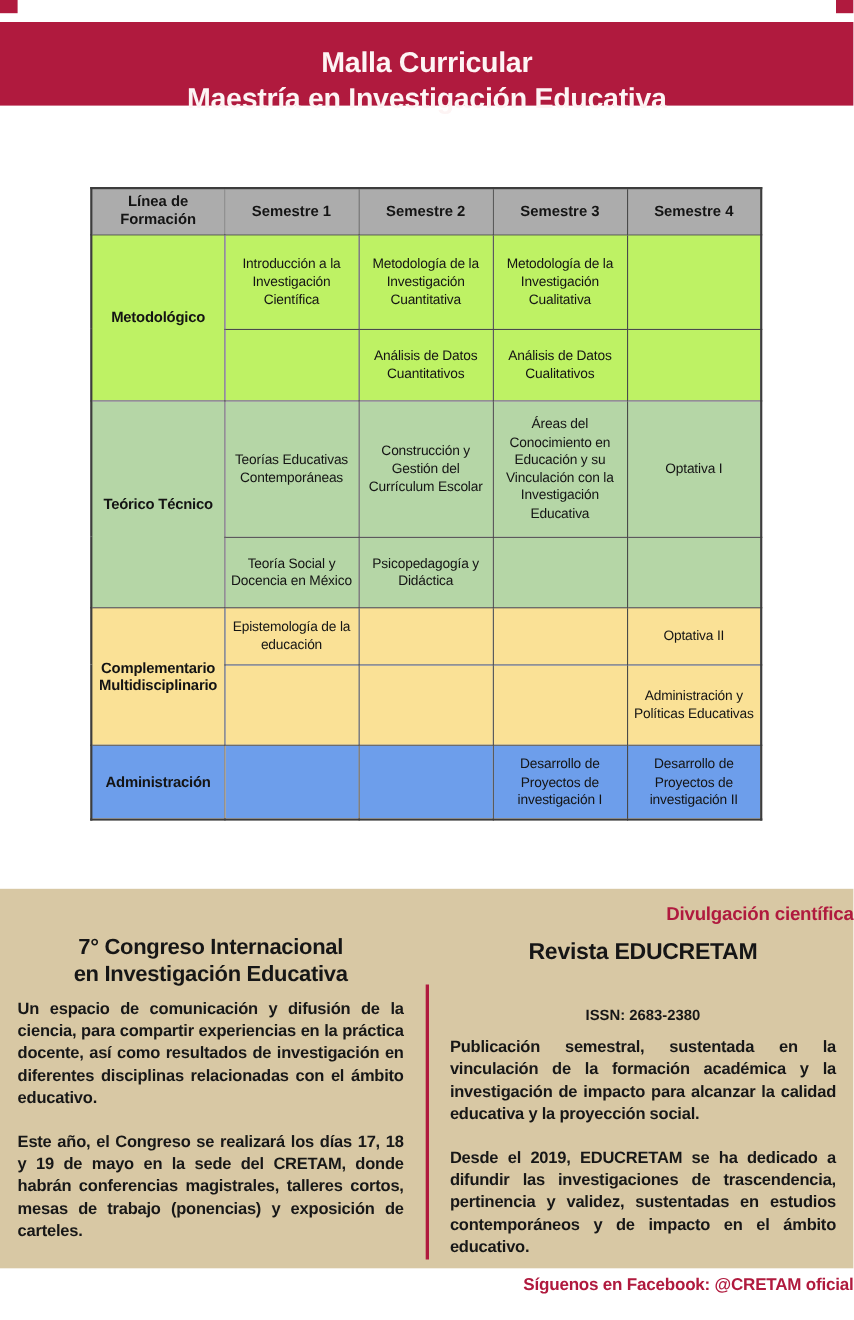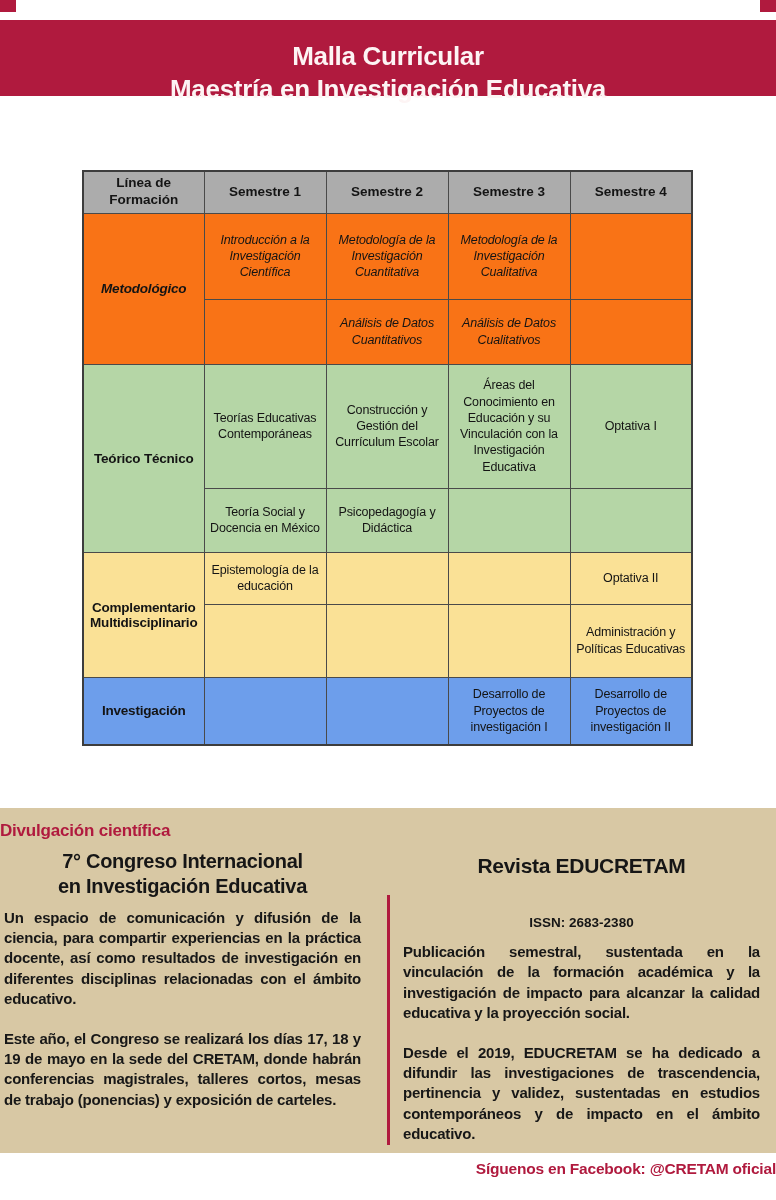--- a/index.html
+++ b/index.html
@@ -48,39 +48,39 @@
   .col0 { width: 121px; }
   .colS { width: 122px; }
   tr.rowhead { height: 42px; }
   tr.blue1 { height: 86px; }
   tr.blue2 { height: 65px; }
   tr.green1 { height: 124px; }
   tr.green2 { height: 64px; }
   tr.yellow1 { height: 52px; }
   tr.yellow2 { height: 73px; padding-left: 10px; }
   tr.invest { height: 68px; }
-  .bg-blue   { background: #f97316; font-style: italic; }
+  .bg-blue   { background: #bef264; }
   .bg-green  { background: #B5D6A6; }
   .bg-yellow { background: #FAE196; }
   .bg-bblue  { background: #6D9EEB; }
 
   .beige {
     position: absolute; top: 808px; left: 0; right: 0; height: 345px;
     background: #D8C8A4;
   }
   .divulg-title {
     padding-top: 13px;
-    text-align: left;
+    text-align: right;
     color: #B01A3E;
     font-size: 17px; font-weight: bold; letter-spacing: -0.2px;
   }
   .cols {
     display: flex;
     gap: 42px;
-    padding: 8px 16px 0 4px;
+    padding: 8px 16px 0 16px;
   }
   .colm { flex: 1; min-width: 0; }
   .colm h2 {
     text-align: center;
     color: #161616;
     font-size: 20px; font-weight: bold; line-height: 1.24; letter-spacing: -0.3px;
     margin-bottom: 9px;
   }
   .colm.right h2 { font-size: 21px; margin-bottom: 0; margin-top: 4px; }
   .issn {
@@ -169,21 +169,21 @@
       <td class="course bg-yellow">Optativa II</td>
     </tr>
     <tr class="yellow2">
       <td class="course bg-yellow"></td>
       <td class="course bg-yellow"></td>
       <td class="course bg-yellow"></td>
       <td class="course bg-yellow">Administración y Políticas Educativas</td>
     </tr>
 
     <tr class="invest">
-      <td class="glabel bg-bblue">Investigación</td>
+      <td class="glabel bg-bblue">Administración</td>
       <td class="course bg-bblue"></td>
       <td class="course bg-bblue"></td>
       <td class="course bg-bblue">Desarrollo de Proyectos de investigación I</td>
       <td class="course bg-bblue">Desarrollo de Proyectos de investigación II</td>
     </tr>
   </tbody>
     </table>
 
   <section class="beige">
     <div class="divulg-title">Divulgación científica</div>

